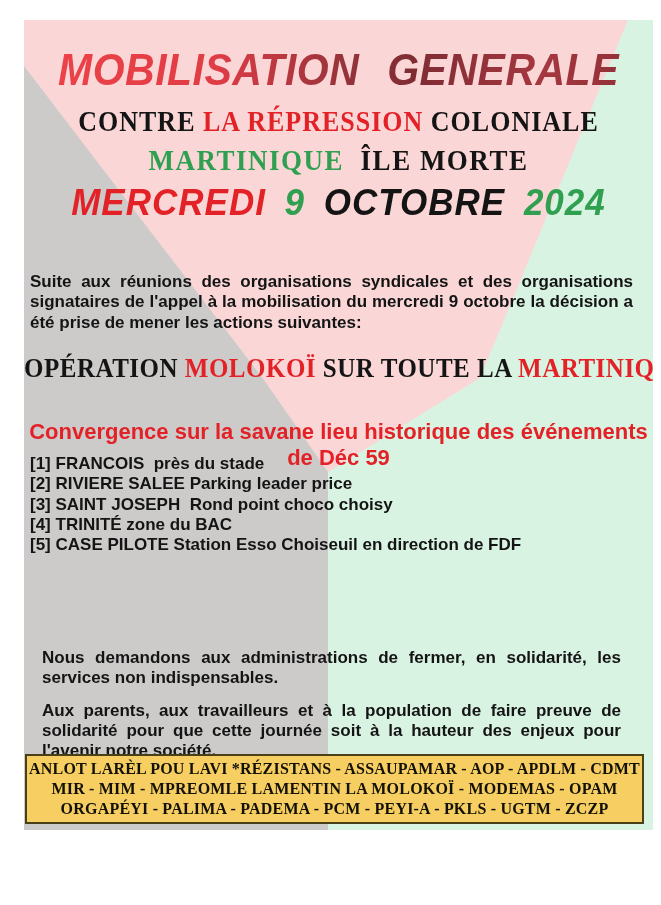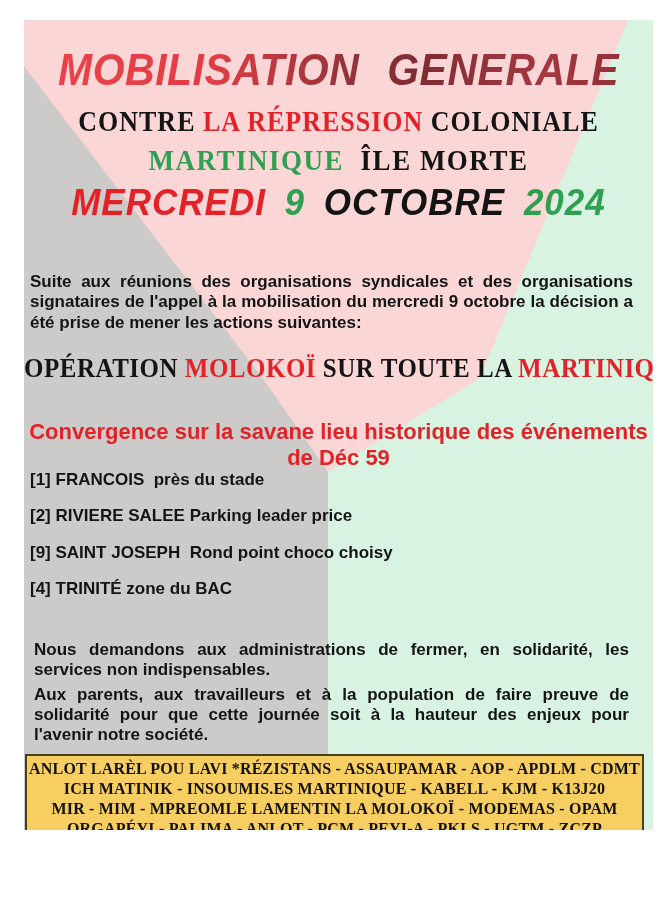--- a/index.html
+++ b/index.html
@@ -126,27 +126,27 @@
   .rally {
     position: absolute;
     top: 434px; left: 6px;
     margin: 0; padding: 0;
     list-style: none;
     font-size: 17px;
     font-weight: bold;
     line-height: 20.3px;
     color: var(--ink, #141414);
   }
-  .rally li { white-space: pre-wrap; margin-top: 16px; }
+  .rally li { white-space: pre-wrap; }
 
   .zones { top: 555px; }
   .admin-block { position: absolute; top: 616px; left: 6px; width: 603px; }
   .admin-block p {
     font-size: 17px; font-weight: bold; line-height: 20.3px;
-    color: var(--ink, #141414); text-align: justify; margin: 4px;
+    color: var(--ink, #141414); text-align: justify; margin: 12px;
   }
 
   .sig-box {
     position: absolute;
     top: 734px; left: 1px;
     width: 611px;
     background: var(--yellow, #f6ce62);
     border: 2px solid var(--box-border, #494019);
     padding: 3px 2px;
     text-align: center;
@@ -183,32 +183,32 @@
       <p class="body-text intro">Suite aux réunions des organisations syndicales et des organisations signataires de l'appel à la mobilisation du mercredi 9 octobre la décision a été prise de mener les actions suivantes:</p>
 
       <div class="center stencil operation"><span class="black">OPÉRATION </span><span class="red">MOLOKOÏ</span><span class="black"> SUR TOUTE LA </span><span class="red">MARTINIQUE</span></div>
 
 
       <div class="center convergence">Convergence sur la savane lieu historique des événements de Déc 59</div>
 
       <ul class="rally">
         <li>[1] FRANCOIS  près du stade</li>
         <li>[2] RIVIERE SALEE Parking leader price</li>
-        <li>[9] SAINT JOSEPH  Rond point choco choisy</li>
+        <li>[3] SAINT JOSEPH  Rond point choco choisy</li>
         <li>[4] TRINITÉ zone du BAC</li>
+        <li>[5] CASE PILOTE Station Esso Choiseuil en direction de FDF</li>
       </ul>
 
 
       <div class="admin-block">
         <p>Nous demandons aux administrations de fermer, en solidarité, les services non indispensables.</p>
         <p>Aux parents, aux travailleurs et à la population de faire preuve de solidarité pour que cette journée soit à la hauteur des enjeux pour l'avenir notre société.</p>
       </div>
 
       <div class="sig-box">
         <div class="line">ANLOT LARÈL POU LAVI *RÉZISTANS - ASSAUPAMAR - AOP - APDLM - CDMT</div>
-        <div class="line">ICH MATINIK - INSOUMIS.ES MARTINIQUE - KABELL - KJM - K13J20</div>
         <div class="line">MIR - MIM - MPREOMLE LAMENTIN LA MOLOKOÏ - MODEMAS - OPAM</div>
-        <div class="line">ORGAPÉYI - PALIMA - ANLOT - PCM - PEYI-A - PKLS - UGTM - ZCZP</div>
+        <div class="line">ORGAPÉYI - PALIMA - PADEMA - PCM - PEYI-A - PKLS - UGTM - ZCZP</div>
       </div>
 
     </div>
   </div>
 </div>
 
 </body></html>

